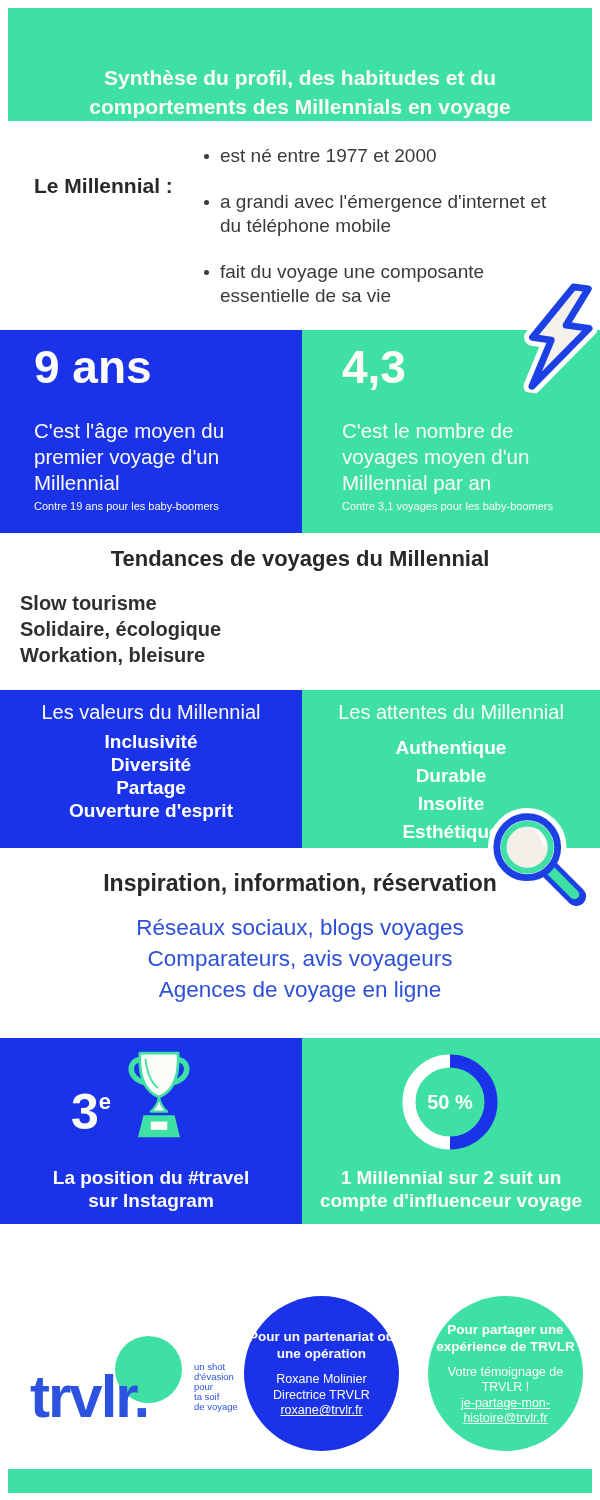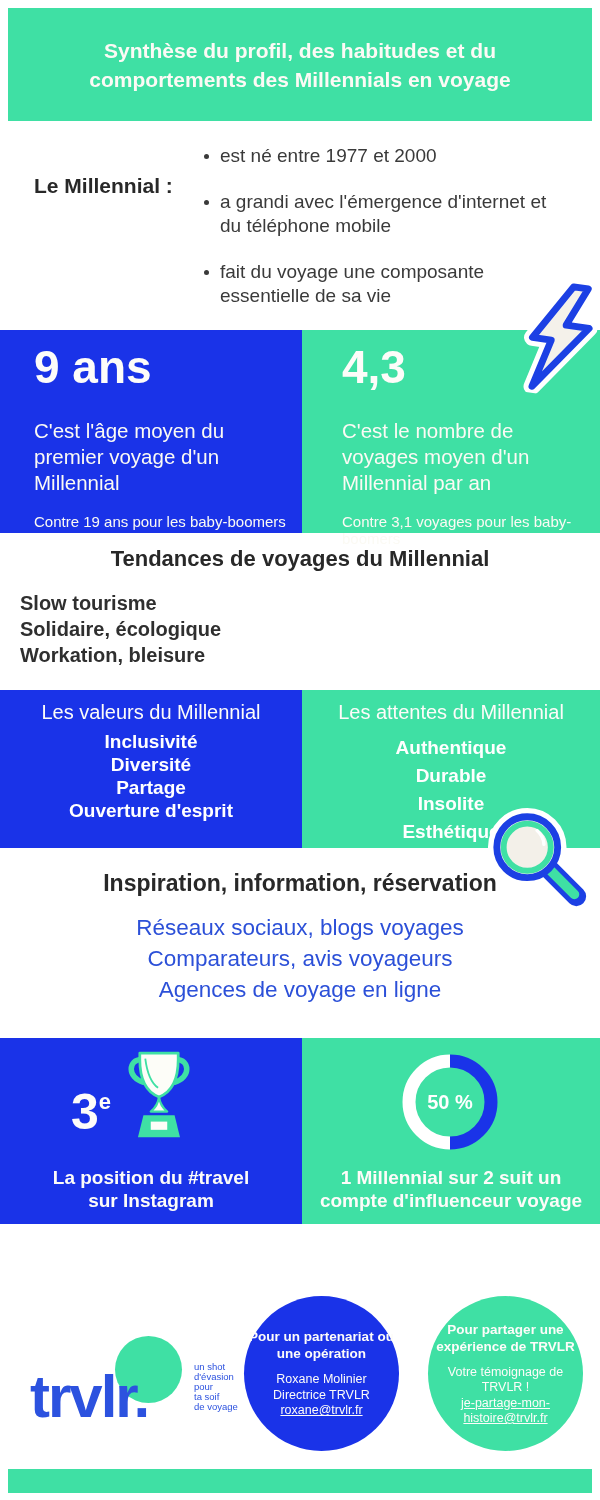--- a/index.html
+++ b/index.html
@@ -4,38 +4,38 @@
 <style>
   html,body{margin:0;padding:0;background:#fff;}
   .page{position:relative;width:600px;height:1500px;background:#ffffff;overflow:hidden;
         font-family:"Liberation Sans",sans-serif;}
   .abs{position:absolute;}
   
   .bg-green{background:#3FE0A4;}
   .bg-blue{background:#1A33E8;}
 
   
-  .header{left:8px;top:8px;width:584px;height:113px;display:flex;align-items:center;justify-content:center;}
+  .header{left:8px;top:8px;width:584px;height:113px;display:flex;align-items:flex-end;justify-content:center;}
   .header-title{max-width:470px;text-align:center;color:#FCFAF5;font-weight:bold;font-size:21px;line-height:29px;}
 
   
   .profile-label{left:34px;top:146px;font-size:21px;font-weight:bold;color:#282828;margin-top:28px;}
   .bullets{left:204px;top:144px;width:352px;}
   .bullet-item{display:flex;gap:11px;margin-bottom:22px;font-size:19px;line-height:24px;color:#3A3A3A;}
   .bullet-dot{flex:0 0 auto;width:5px;height:5px;border-radius:50%;background:#3A3A3A;margin-top:10px;}
 
   
   .row1{top:330px;height:203px;}
   .row2{top:690px;height:158px;}
   .row3{top:1038px;height:186px;}
   .block-left{left:0;width:302px;height:100%;}
   .block-right{left:302px;width:298px;height:100%;}
   .stat-value{left:34px;top:10px;font-size:46px;font-weight:bold;color:#FDFCF9;}
   .stat-desc{left:34px;top:88px;width:218px;font-size:20.5px;line-height:26px;color:#FBFAF4;}
-  .stat-foot{left:34px;top:183px;font-size:15px;color:#FBFAF4;}
+  .stat-foot{left:34px;top:170px;font-size:11px;color:#FBFAF4;}
   .g .stat-value{left:40px;}
   .g .stat-desc{left:40px;width:228px;}
   .g .stat-foot{left:40px;}
 
   
   .tend-title{top:546px;left:0;width:600px;text-align:center;font-size:22px;font-weight:bold;color:#282828;}
   .tend-items{top:590px;left:0;width:600px;text-align:left;font-size:20px;font-weight:bold;line-height:26px;color:#2F2F2F;padding-left:20px;}
 
   .panel-title{top:11px;left:0;width:100%;text-align:center;font-size:20px;color:#FDFCF9;}
   .panel-items{left:0;width:100%;text-align:center;font-weight:bold;font-size:19px;color:#FFFFFF;}

